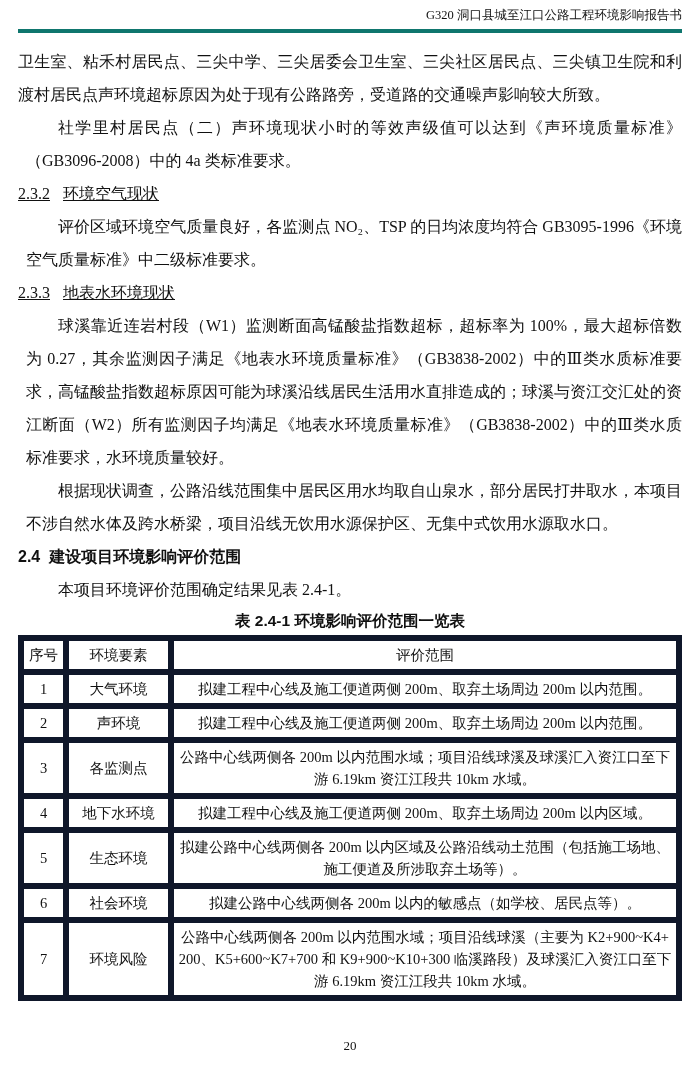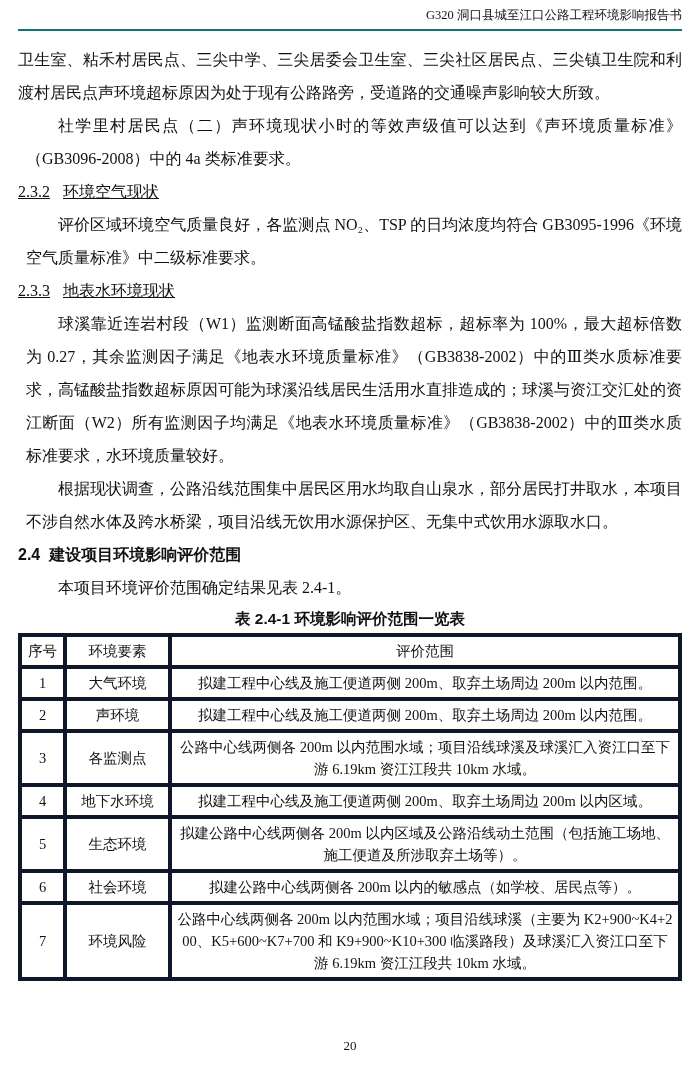--- a/index.html
+++ b/index.html
@@ -15,21 +15,21 @@
   }
   .content { padding: 0 18px; }
 
   
   .hdr {
     padding-top: 7px;
     padding-bottom: 5px;
     text-align: right;
     font-size: 12.5px;
     line-height: 17px;
-    border-bottom: 2px solid #0f766e;
+    border-bottom: 4px solid #0f766e;
   }
 
   
   .main { padding-top: 12px; }
   p.body {
     margin: 0;
     font-size: 16px;
     line-height: 33px;
     text-align: justify;
     text-justify: inter-ideograph;
@@ -66,21 +66,21 @@
     font-weight: bold;
     font-family: "Liberation Sans", "DejaVu Sans", sans-serif;
   }
   table.scope {
     width: 664px;
     border-collapse: collapse;
     table-layout: fixed;
     font-size: 14.5px;
   }
   table.scope th, table.scope td {
-    border: 4px solid #0f172a;
+    border: 6px solid #0f172a;
     text-align: center;
     vertical-align: middle;
     line-height: 22px;
     padding: 3px 4px;
     font-weight: normal;
     word-break: break-all;
   }
   col.c-no { width: 45px; }
   col.c-factor { width: 105px; }
 

